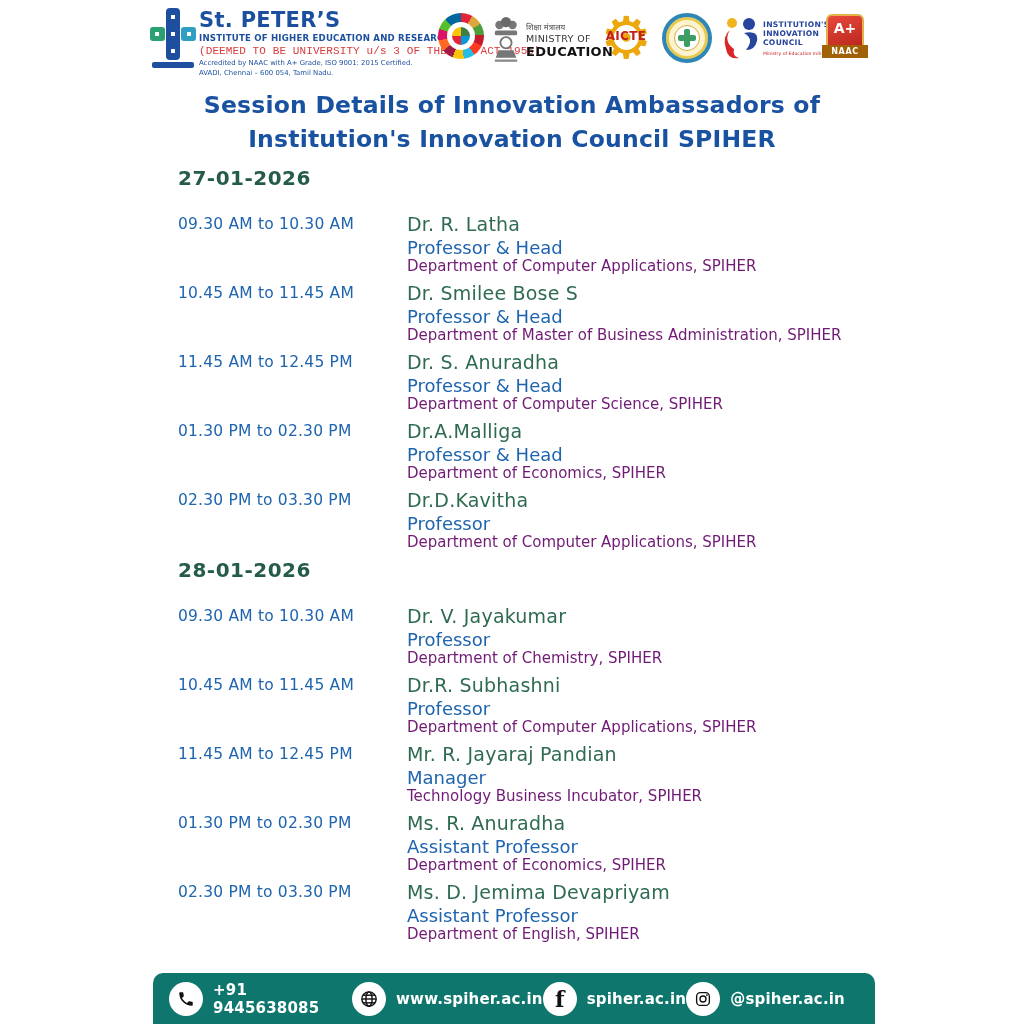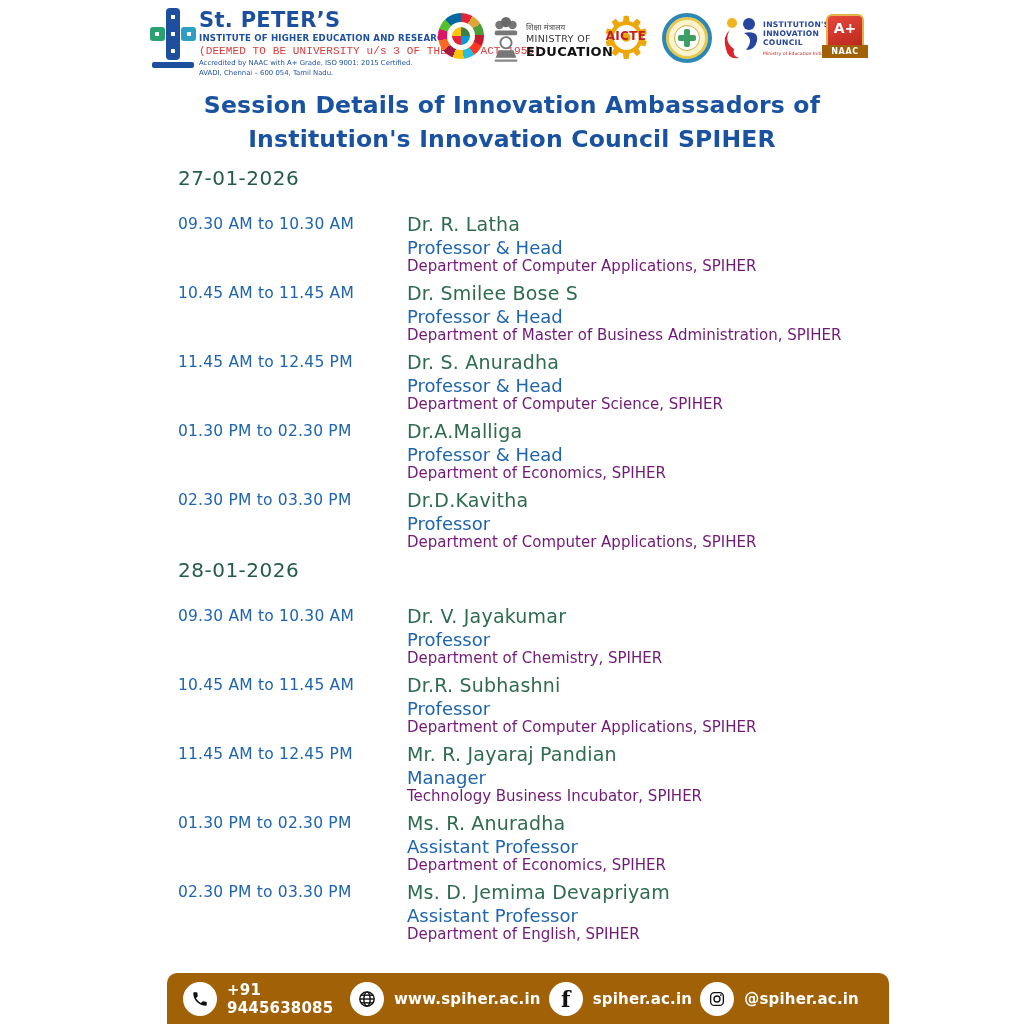--- a/index.html
+++ b/index.html
@@ -90,35 +90,35 @@
   .naac-ribbon { position:absolute; left:0; bottom:8px; width:46px; height:13px; background:#a16207;
     display:flex; align-items:center; justify-content:center; }
   .naac-label { font-size:8px; font-weight:bold; color:#fff; letter-spacing:.6px; }
 
   
   .title { position:absolute; left:0; top:88px; width:1024px; text-align:center;
     color:#1a52a2; font-weight:bold; font-size:23.5px; line-height:34px; letter-spacing:.2px; }
 
   
   .content { position:absolute; left:178px; top:166px; width:700px; }
-  .day-date { font-size:20px; font-weight:normal; color:#245c49; line-height:24px;
+  .day-date { font-size:20px; font-weight:bold; color:#245c49; line-height:24px;
     letter-spacing:.5px; margin-bottom:22px; }
   .day + .day { margin-top:6px; }
   .session { display:flex; min-height:63px; margin-bottom:5px; }
   .session-time { width:229px; flex:0 0 auto; font-size:15.5px; color:#1e64ae;
     line-height:24px; letter-spacing:.2px; }
   .session-details { flex:1; }
   .session-name { font-size:19px; color:#2e6b50; line-height:25px; letter-spacing:.2px; }
   .session-role { font-size:18px; color:#1e64ae; line-height:19px; margin-top:1px; }
   .session-dept { font-size:15px; color:#701a75; line-height:19px; }
 
   
-  .footbar { position:absolute; left:167px; top:973px; width:722px; height:51px;
-    background:#a16207; border-radius:10px 10px 0 0;
-    display:flex; align-items:center; justify-content:space-between; padding:0 30px 0 16px;gap:8px; }
+  .footbar { position:absolute; left:153px; top:973px; width:722px; height:51px;
+    background:#0f766e; border-radius:10px 10px 0 0;
+    display:flex; align-items:center; justify-content:space-between; padding:0 30px 0 16px; }
   .f-item { display:flex; align-items:center; gap:10px; }
   .f-circle { width:34px; height:34px; border-radius:50%; background:#fff; flex:0 0 auto;
     display:flex; align-items:center; justify-content:center; }
   .f-label { color:#ffffff; font-size:15px; font-weight:bold; letter-spacing:.2px; }
   .fb-glyph { font-size:22px; font-weight:bold; color:#111; line-height:34px; font-family:"DejaVu Serif", serif; }
 </style>
 </head>
 <body>
 
 <div class="page">

